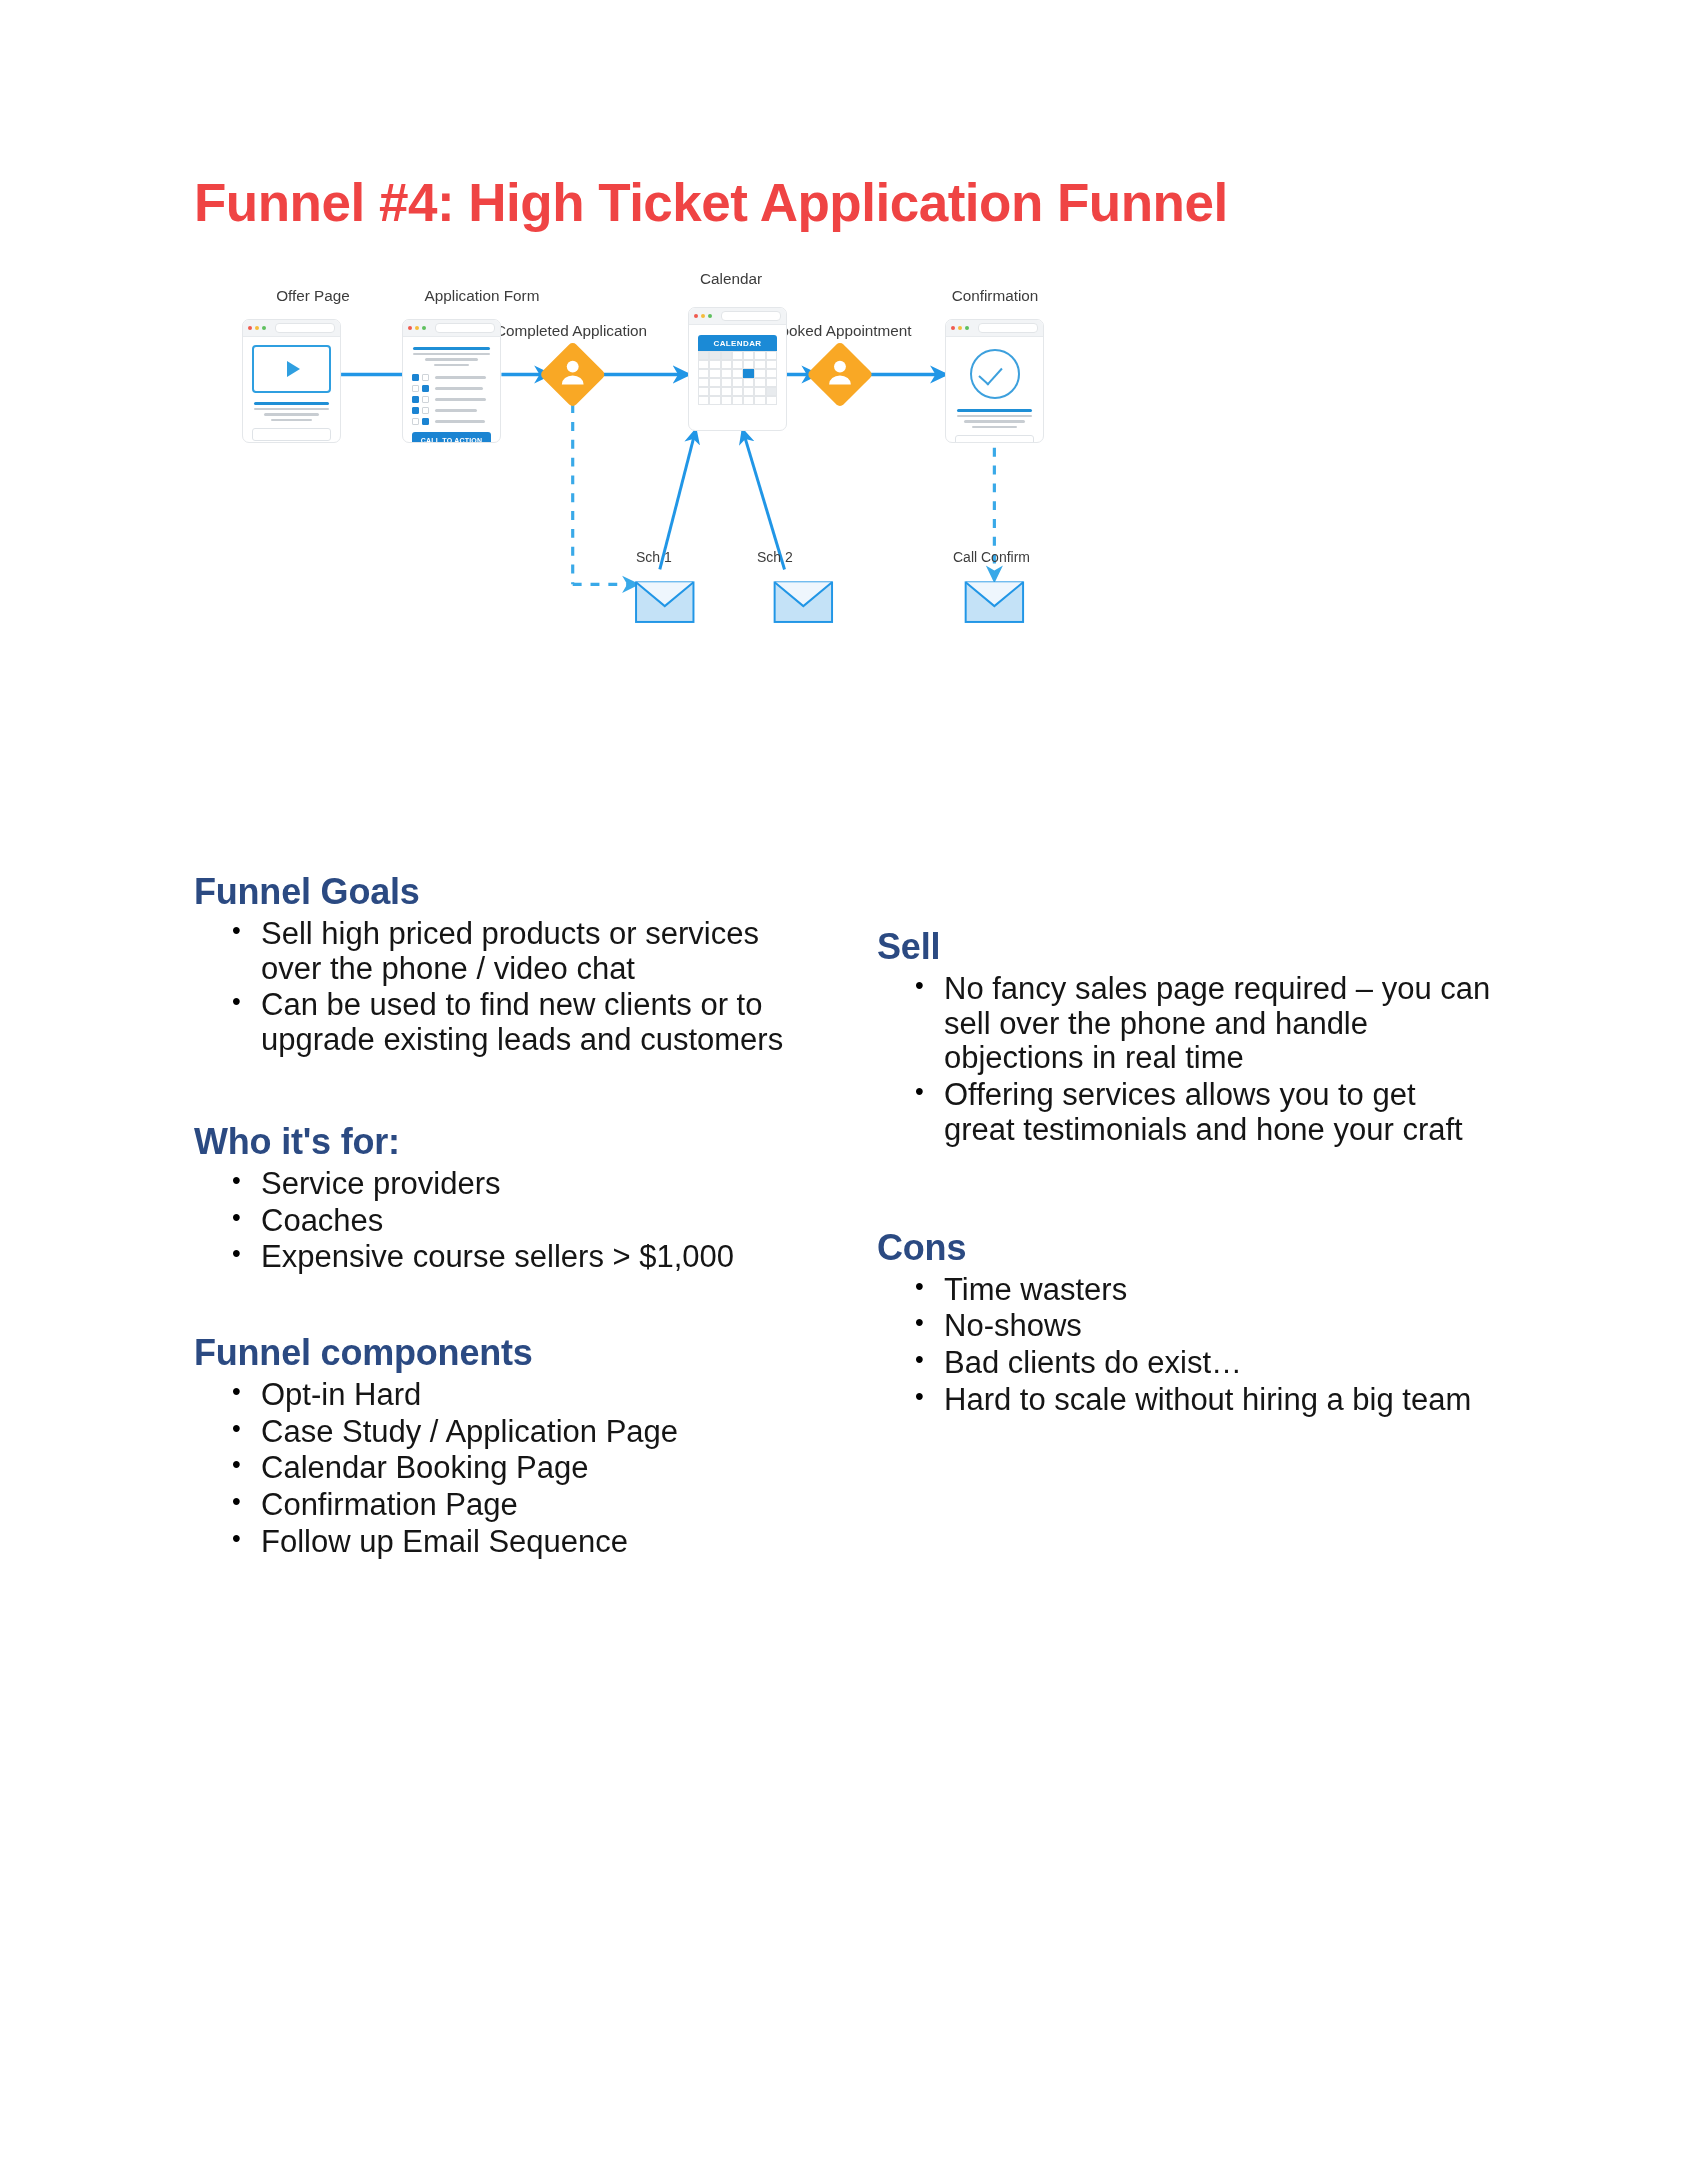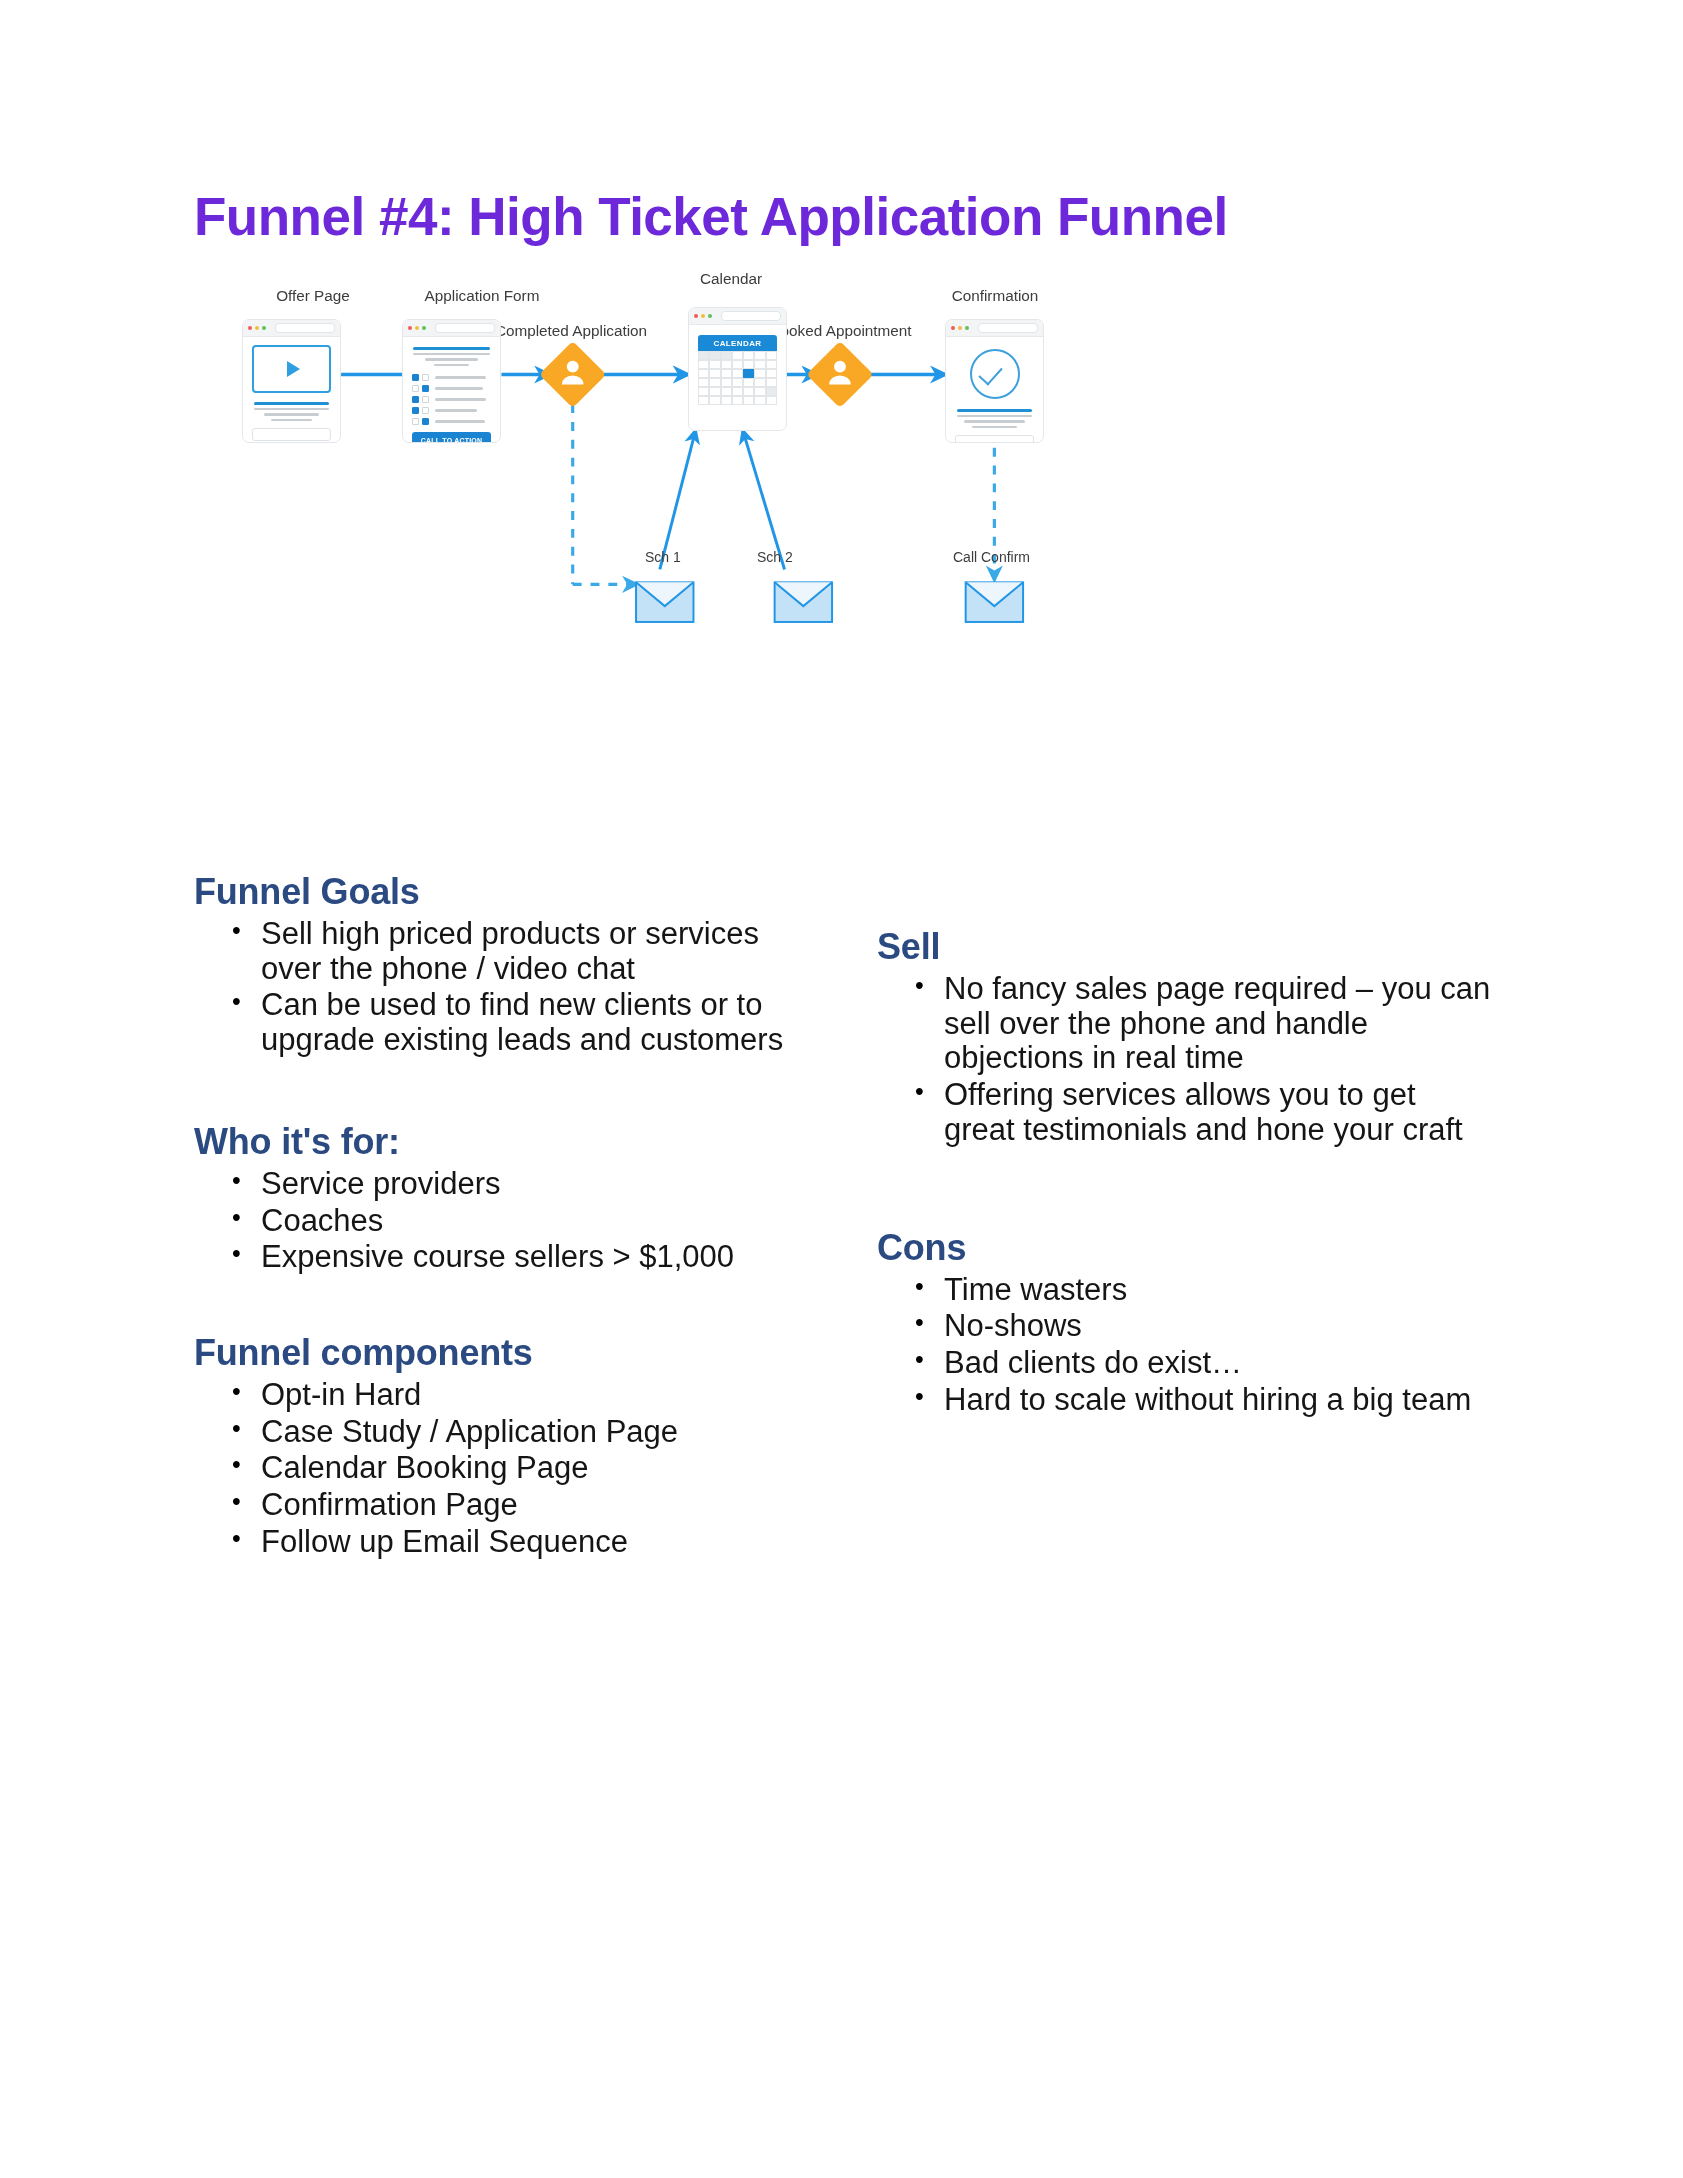--- a/index.html
+++ b/index.html
@@ -19,24 +19,24 @@
   .page {
     position: absolute;
     inset: 0;
     background: #ffffff;
   }
 
   
   .doc-title {
     position: absolute;
     left: 194px;
-    top: 186px;
+    top: 172px;
     font-size: 53px;
     font-weight: bold;
-    color: #6d28d9;
+    color: #ef4444;
     letter-spacing: -0.5px;
     white-space: nowrap;
   }
 
   
   .diagram {
     position: absolute;
     left: 252px;
     top: 297px;
     width: 1168px;
@@ -255,21 +255,21 @@
       </g>
     </svg>
 
     <div class="node-label" style="left:-38px; top:-10px; width:198px;">Offer Page</div>
     <div class="node-label" style="left:131px; top:-10px; width:198px;">Application Form</div>
     <div class="node-label" style="left:220px; top:25px; width:198px;">Completed Application</div>
     <div class="node-label" style="left:380px; top:-27px; width:198px;">Calendar</div>
     <div class="node-label" style="left:490px; top:25px; width:198px;">Booked Appointment</div>
     <div class="node-label" style="left:644px; top:-10px; width:198px;">Confirmation</div>
 
-    <div class="small-label" style="left:393px; top:252px;">Sch 1</div>
+    <div class="small-label" style="left:384px; top:252px;">Sch 1</div>
     <div class="small-label" style="left:505px; top:252px;">Sch 2</div>
     <div class="small-label" style="left:701px; top:252px;">Call Confirm</div>
 
     <div class="mock" style="left:-10px; top:22px; width:99px; height:124px;">
       <div class="mock-bar">
         <span class="dot r"></span>
         <span class="dot y"></span>
         <span class="dot g"></span>
         <span class="urlbar"></span>
       </div>

